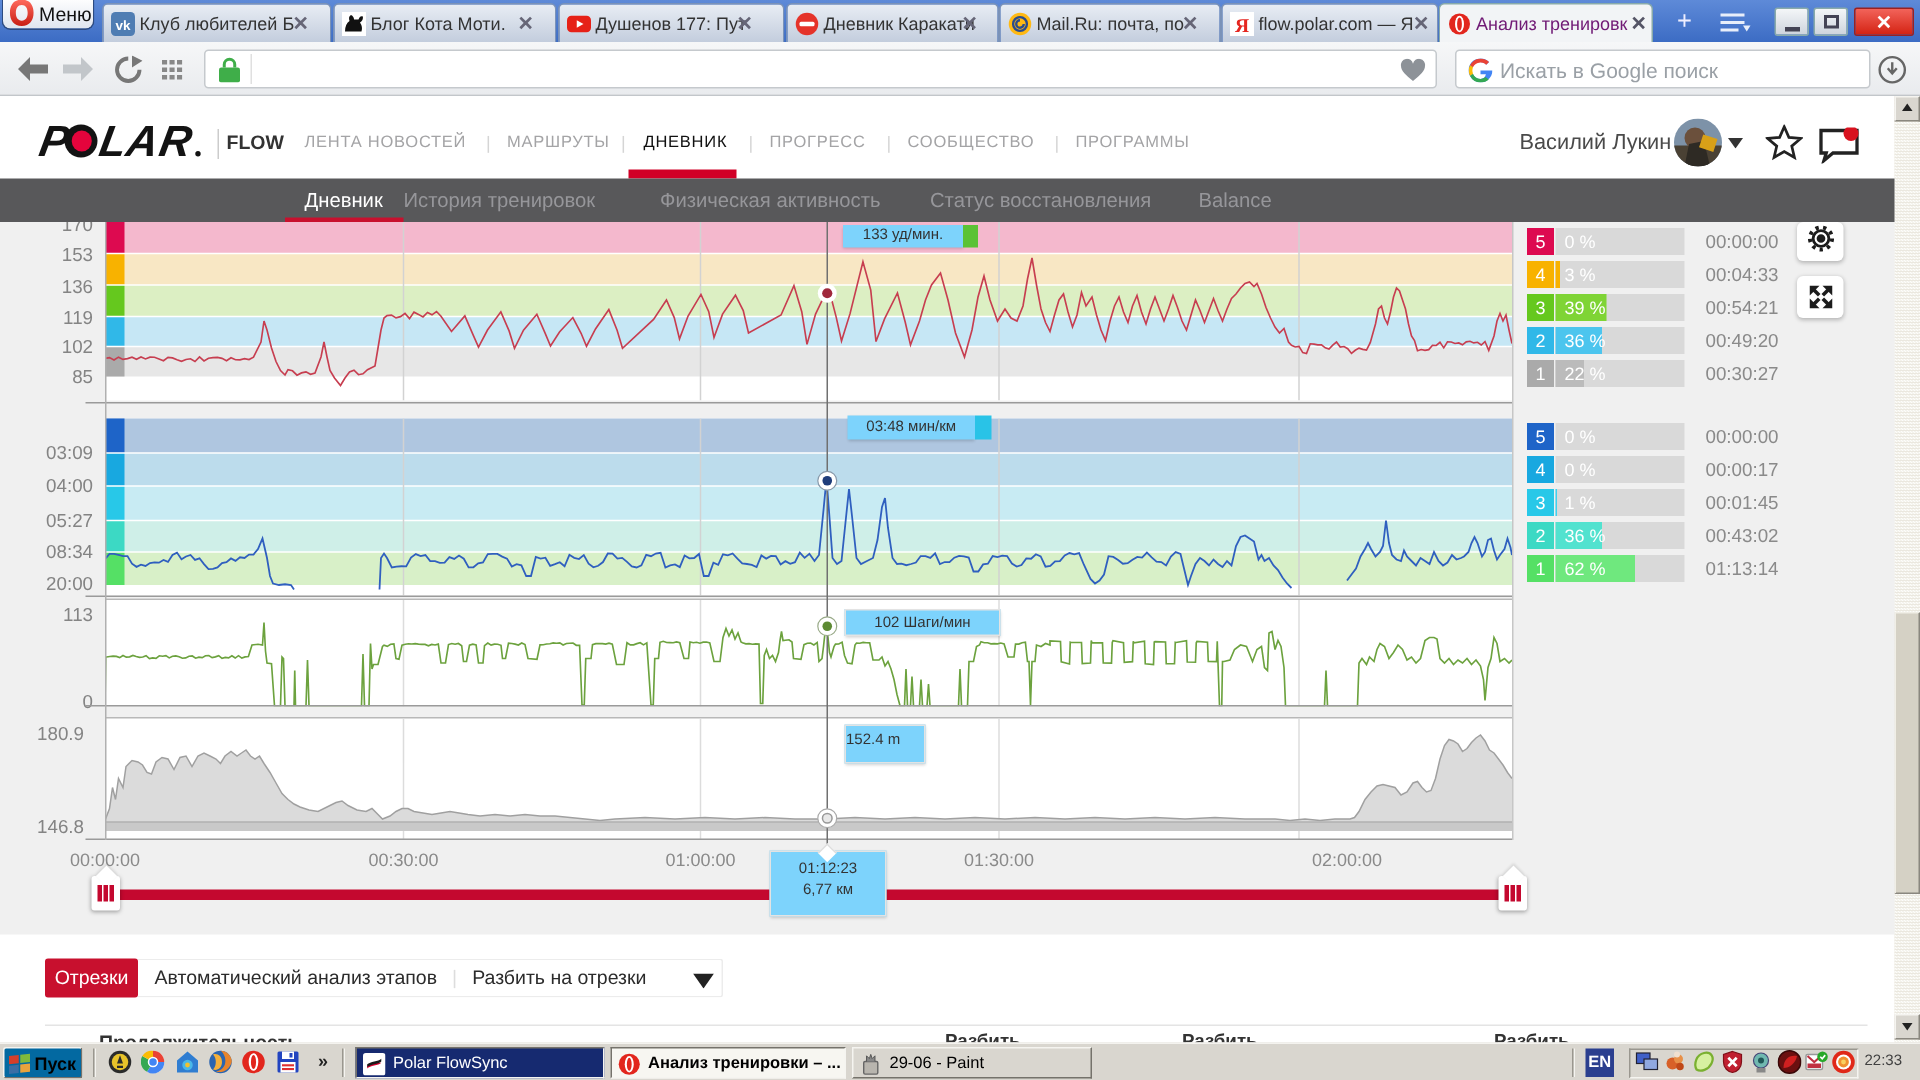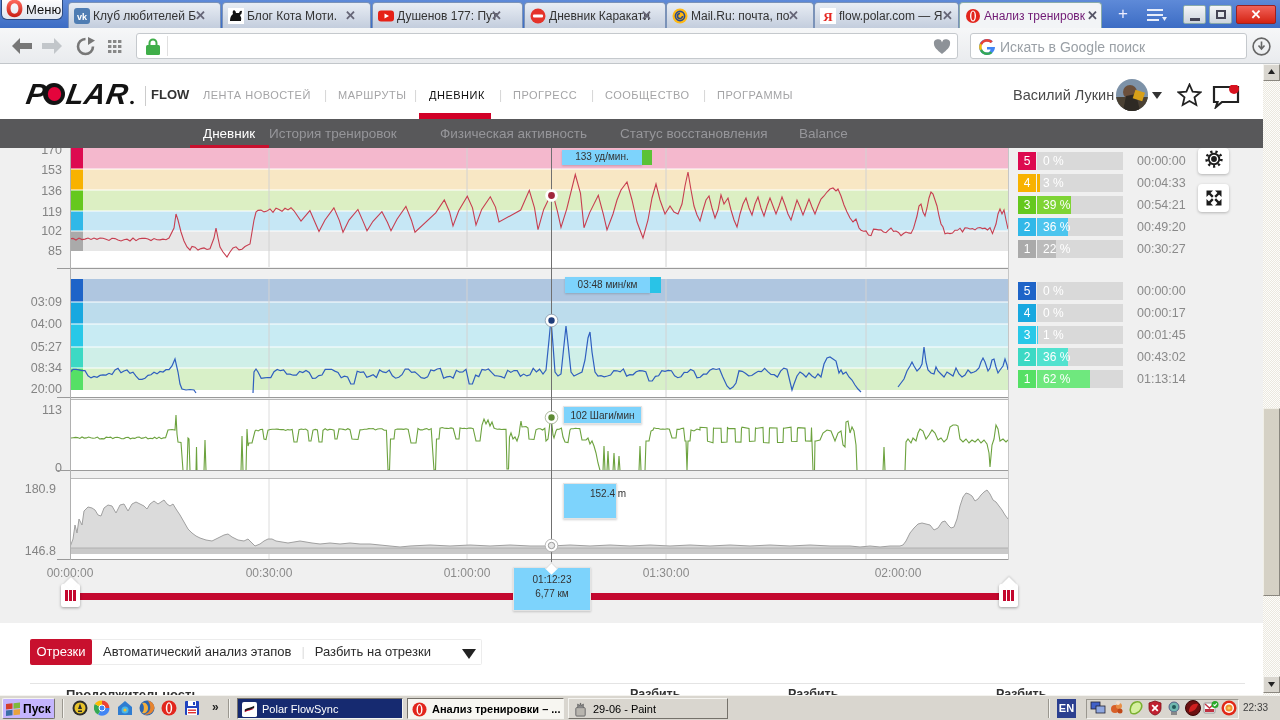--- a/index.html
+++ b/index.html
@@ -381,22 +381,22 @@
     </svg>
  <svg class="abs" style="left:544px;top:390px;z-index:21;" width="15" height="15" viewBox="0 0 15 15">
       <circle cx="7.5" cy="7.5" r="6.3" fill="#fff" stroke="#aaa" stroke-width="0.8"></circle>
       <circle cx="7.5" cy="7.5" r="3.2" fill="#e8e8e8" stroke="#999"></circle>
     </svg>
 
  <div class="tip" style="left:562px;top:2px;width:80px;height:15px;line-height:14px;text-align:center;border:none;">133 уд/мин.</div>
  <div class="abs" style="left:642px;top:2px;width:10px;height:15px;background:#5bc236;z-index:25;"></div>
  <div class="tip" style="left:565px;top:129px;width:85px;height:16px;line-height:15px;text-align:center;border:none;">03:48 мин/км</div>
  <div class="abs" style="left:650px;top:129px;width:11px;height:16px;background:#29c3e7;z-index:25;"></div>
- <div class="tip" style="left:563px;top:258px;width:79px;height:18px;line-height:17px;text-align:center;">102 Шаги/мин</div>
- <div class="tip" style="left:563px;top:335px;width:54px;height:36px;line-height:19px;text-align:left;padding-left:26px;">152.4 m</div>
+ <div class="tip" style="left:563px;top:258px;width:104px;height:18px;line-height:17px;text-align:center;">102 Шаги/мин</div>
+ <div class="tip" style="left:563px;top:335px;width:54px;height:26px;line-height:19px;text-align:left;">152.4 m</div>
 
  <div class="xlab" style="left:40px;">00:00:00</div>
  <div class="xlab" style="left:239px;">00:30:00</div>
  <div class="xlab" style="left:437px;">01:00:00</div>
  <div class="xlab" style="left:636px;">01:30:00</div>
  <div class="xlab" style="left:868px;">02:00:00</div>
 
  <div class="abs" style="left:70px;top:445px;width:938px;height:7px;background:#c4082f;"></div>
  <div class="abs" style="left:61px;top:436px;width:19px;height:23px;background:#fff;border-radius:2px;box-shadow:0 1px 3px rgba(0,0,0,.35);">
       <div class="abs" style="left:4.5px;top:-5px;width:10px;height:10px;background:#fff;transform:rotate(45deg);box-shadow:-1px -1px 2px rgba(0,0,0,.12);"></div>
@@ -534,21 +534,21 @@
 <div id="scroll" class="abs">
  <div class="sbtn" style="top:0;"><svg width="15" height="15" viewBox="0 0 15 15">
         <path d="M7.5 4 L11 9 H4 Z" fill="#222"></path>
       </svg></div>
  <div id="sthumb"></div>
  <div class="sbtn" style="top:612px;"><svg width="15" height="15" viewBox="0 0 15 15">
         <path d="M7.5 10 L11 5 H4 Z" fill="#222"></path>
       </svg></div>
 </div>
 <div id="taskbar" class="abs">
- <div class="abs" style="left:2px;top:2px;width:53px;height:21px;background:#c4b5fd;border:1px solid;border-color:#f5f4f0 #75726b #75726b #f5f4f0;border-radius:2px;">
+ <div class="abs" style="left:2px;top:2px;width:53px;height:21px;background:#0369a1;border:1px solid;border-color:#f5f4f0 #75726b #75726b #f5f4f0;border-radius:2px;">
   <svg class="abs" style="left:3px;top:3px;" width="15" height="14" viewBox="0 0 15 14">
         <g transform="skewY(-6)">
           <rect x="0" y="2" width="6.5" height="5.5" fill="#d43f2b"></rect>
           <rect x="7.5" y="2" width="6.5" height="5.5" fill="#7eb93c"></rect>
           <rect x="0" y="8.5" width="6.5" height="5.5" fill="#3a6ea5"></rect>
           <rect x="7.5" y="8.5" width="6.5" height="5.5" fill="#e8a33d"></rect>
         </g>
       </svg>
   <span class="abs" style="left:20px;top:3px;font-size:12px;font-weight:bold;color:#000;">Пуск</span>
  </div>

